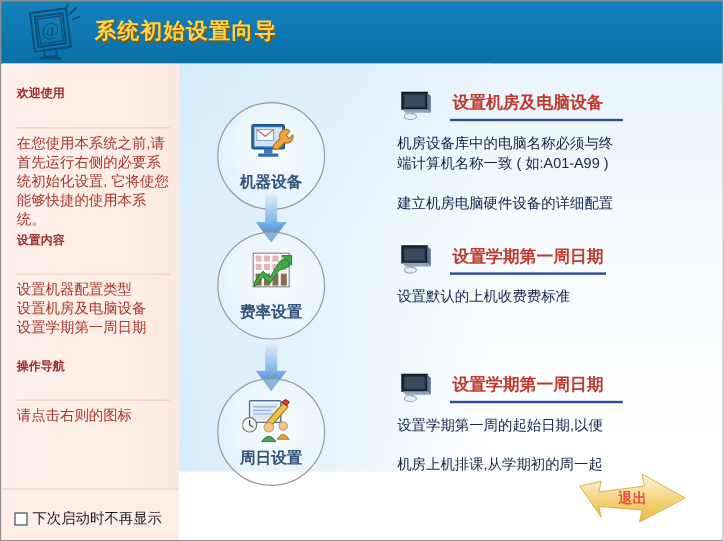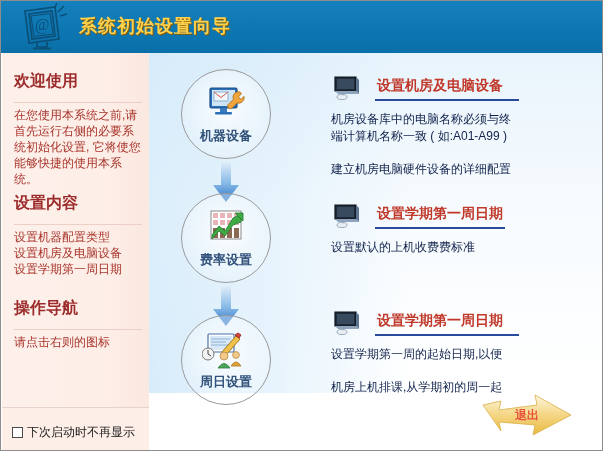--- a/index.html
+++ b/index.html
@@ -34,22 +34,22 @@
   }
 
   
   #sidebar{
     position:absolute;left:1px;top:52px;width:147px;height:398px;
     background:#fdeee7;
     background-image:linear-gradient(to right,#fdf0ea 0%,#fdeee7 70%,#fbe8e0 100%);
   }
   .side-block{position:absolute;left:12px;width:128px;}
   .side-head{
-    font-size:16px;font-weight:bold;color:#9c2b2b;
-    padding-bottom:10px;margin-bottom:4px;
+    font-size:10px;font-weight:bold;color:#9c2b2b;
+    padding-bottom:21px;margin-bottom:4px;
     border-bottom:1px solid #eccfc6;
     white-space:nowrap;
   }
   .side-body{
     font-size:12px;color:#a8352c;line-height:16px;
     letter-spacing:0px;
   }
   .side-line{font-size:12px;color:#a8352c;line-height:16px;white-space:nowrap;}
 
   #blk-welcome{top:18px;}
@@ -97,21 +97,21 @@
   }
   .step-label{
     position:absolute;left:0;right:0;bottom:13px;text-align:center;
     font-size:13px;font-weight:bold;color:#31527a;
     white-space:nowrap;
   }
   .step-glyph{
     position:absolute;left:50%;top:14px;transform:translateX(-50%);
     width:48px;height:42px;
   }
-  #circle1{top:16px;}
+  #circle1{top:32px;}
   #circle2{top:140px;}
   #circle3{top:262px;}
 
   .arrow-down{
     position:absolute;left:62px;width:30px;height:42px;
   }
   #arrow1{top:108px;}
   #arrow2{top:232px;}
 
   

